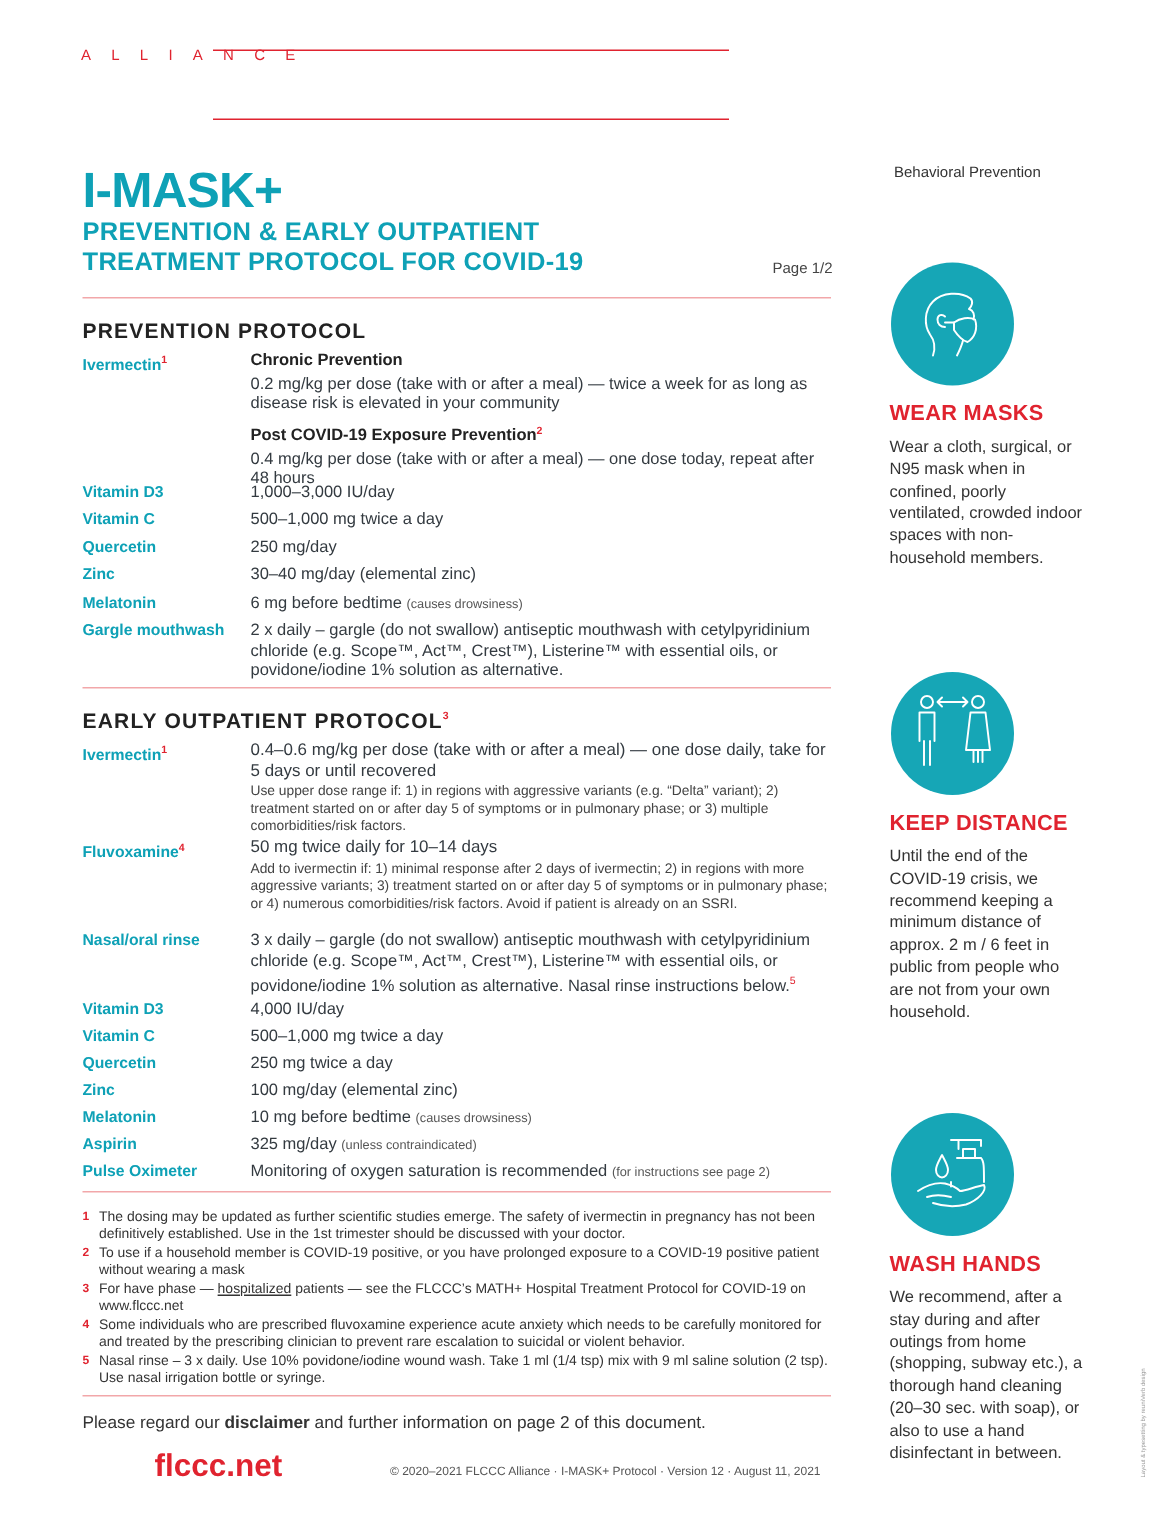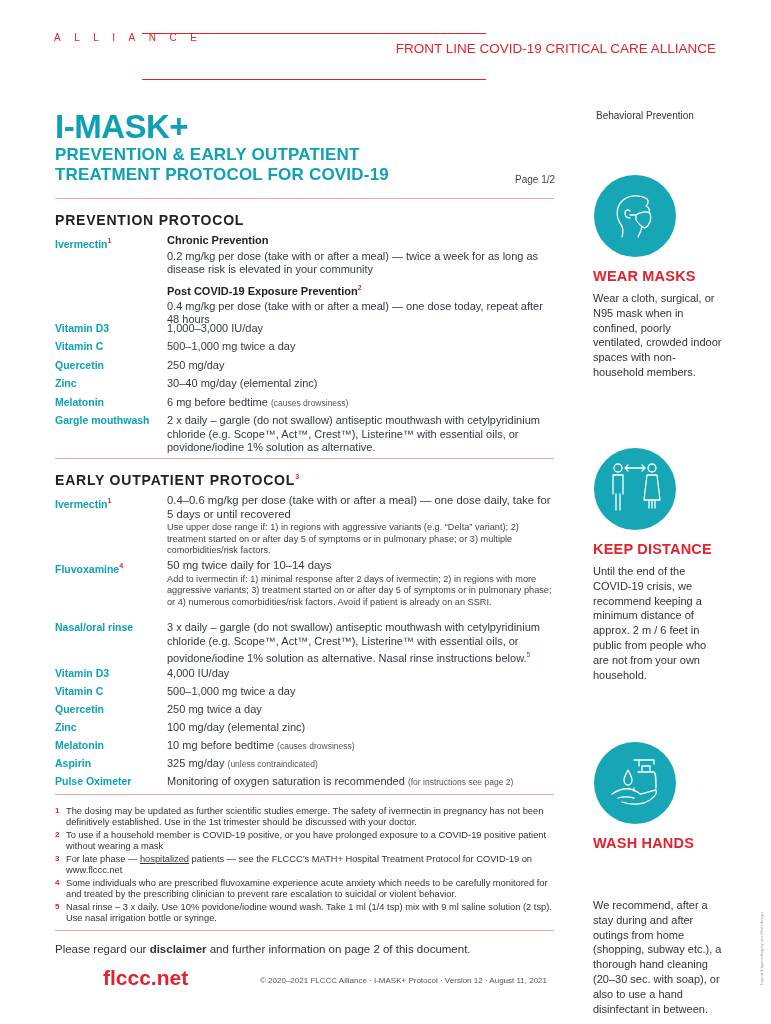--- a/index.html
+++ b/index.html
@@ -51,21 +51,20 @@
 </style>
 </head>
 <body>
 
 <div class="abs logo">
   <div class="logo-sub">ALLIANCE</div>
 </div>
 <div class="abs" style="left:142px;top:33px;width:344px;height:1px;background:#e0232f;"></div>
 <div class="abs" style="left:142px;top:79px;width:344px;height:1px;background:#e0232f;"></div>
 <div class="abs hdr-text">
-  <div class="l1">FRONT LINE COVID-19 CRITICAL CARE ALLIANCE</div>
 </div>
 
 <div class="abs title-main">I-MASK+</div>
 <div class="abs title-sub">
   <div>PREVENTION &amp; EARLY OUTPATIENT</div>
   <div>TREATMENT PROTOCOL FOR COVID-19</div>
 </div>
 <div class="abs page-num">Page 1/2</div>
 <div class="abs rule" style="top:198px;"></div>
 
@@ -169,21 +168,21 @@
 <div class="fn" style="top:806px;">
     <span class="num">1</span>
     <span class="txt">The dosing may be updated as further scientific studies emerge. The safety of ivermectin in pregnancy has not been definitively established. Use in the 1st trimester should be discussed with your doctor.</span>
   </div>
 <div class="fn" style="top:830px;">
     <span class="num">2</span>
     <span class="txt">To use if a household member is COVID-19 positive, or you have prolonged exposure to a COVID-19 positive patient without wearing a mask</span>
   </div>
 <div class="fn" style="top:854px;">
     <span class="num">3</span>
-    <span class="txt"><span>For late phase — </span><u>hospitalized</u><span> patients — see the FLCCC’s MATH+ Hospital Treatment Protocol for COVID-19 on www.flccc.net</span></span>
+    <span class="txt"><span>For have phase — </span><u>hospitalized</u><span> patients — see the FLCCC’s MATH+ Hospital Treatment Protocol for COVID-19 on www.flccc.net</span></span>
   </div>
 <div class="fn" style="top:878px;">
     <span class="num">4</span>
     <span class="txt">Some individuals who are prescribed fluvoxamine experience acute anxiety which needs to be carefully monitored for and treated by the prescribing clinician to prevent rare escalation to suicidal or violent behavior.</span>
   </div>
 <div class="fn" style="top:902px;">
     <span class="num">5</span>
     <span class="txt">Nasal rinse – 3 x daily. Use 10% povidone/iodine wound wash. Take 1 ml (1/4 tsp) mix with 9 ml saline solution (2 tsp). Use nasal irrigation bottle or syringe.</span>
   </div>
 
@@ -220,15 +219,15 @@
 
 <div class="abs circle" style="top:742px;">
   <svg viewBox="0 0 82 82" fill="none" stroke="#ffffff" stroke-width="1.3" stroke-linecap="round" stroke-linejoin="round">
     <path d="M40 18 H60 V22 M45 18 V24 M48 24 H56 V30 H48 Z M44 30 H60 C62 32 62 36 62 46"></path>
     <path d="M34 28 C32 32 30 35 30 38 C30 41 32 43 34 43 C36 43 38 41 38 38 C38 35 36 32 34 28 Z"></path>
     <path d="M40 46 V49"></path>
     <path d="M18 52 C24 48 30 46 36 47 C40 48 44 50 46 52 C50 52 56 49 62 48 C64 52 58 58 50 61 C42 63 34 62 28 60 M24 56 C30 54 36 55 40 56"></path>
   </svg>
 </div>
 <div class="abs side-h" style="top:835px;">WASH HANDS</div>
-<div class="abs side-p" style="top:858px;margin-top:40px;">We recommend, after a stay during and after outings from home (shopping, subway etc.), a thorough hand cleaning (20–30 sec. with soap), or also to use a hand disinfectant in between.</div>
+<div class="abs side-p" style="top:858px;">We recommend, after a stay during and after outings from home (shopping, subway etc.), a thorough hand cleaning (20–30 sec. with soap), or also to use a hand disinfectant in between.</div>
 
 <div class="abs vert">Layout &amp; typesetting by reuniVerb design</div>
 
 </body></html>

